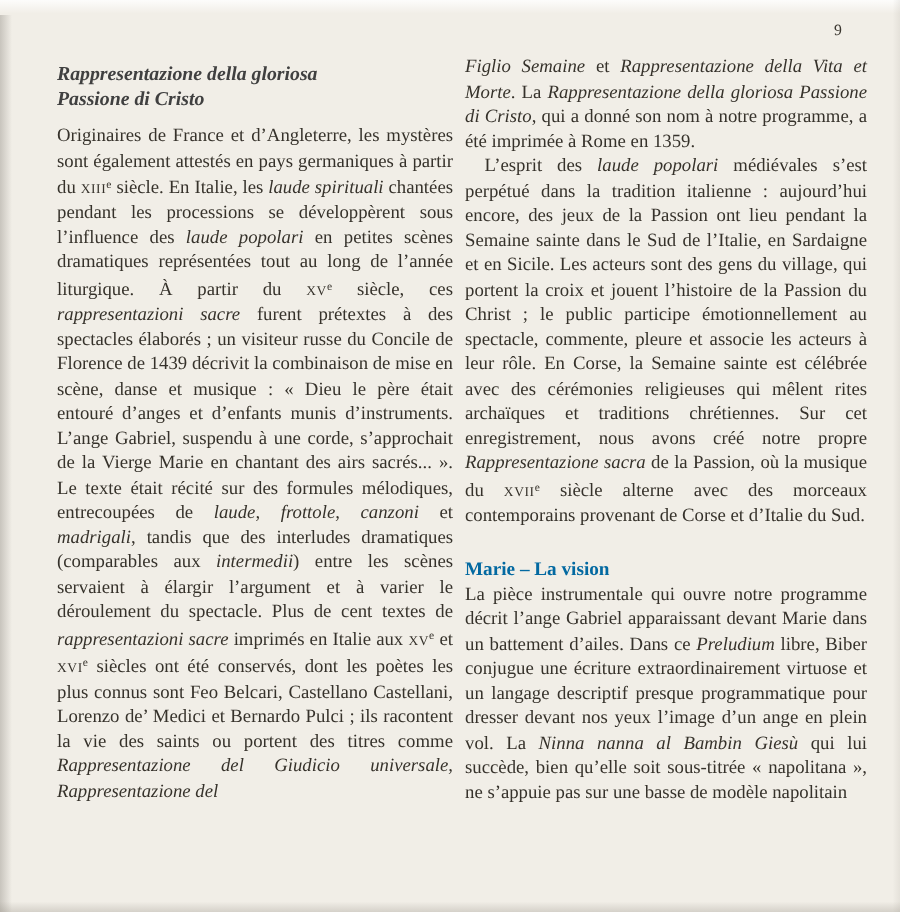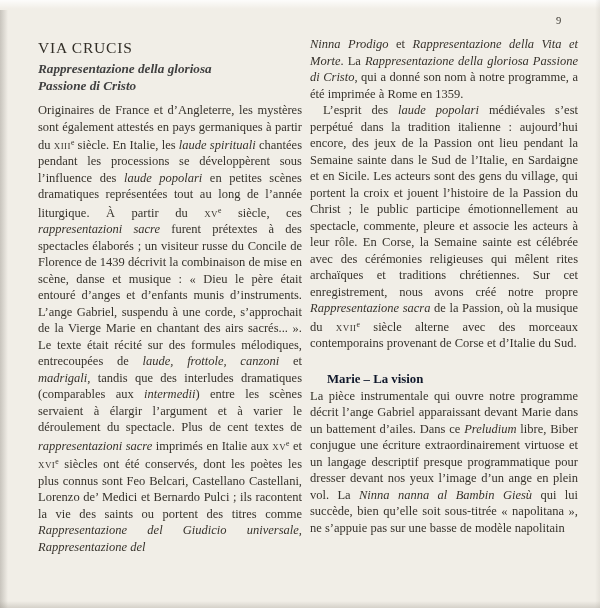--- a/index.html
+++ b/index.html
@@ -64,46 +64,45 @@
     margin: 0;
     font-size: 12.5px;
     line-height: 16.5px;
     text-align: justify;
     color: #36322b;
   }
   .col-left p.body { margin-top: 8px; }
   p.indent { text-indent: 13px; }
 
   .section-heading {
-    margin: 20px 0 0 17px;
+    margin: 20px 0 0 0;
     font-size: 12.8px;
     font-weight: bold;
     line-height: 16.5px;
-    color: #0f172a;
+    color: #0369a1;
   }
 
   .seg-i  { font-style: italic; }
   .seg-sc { font-variant: small-caps; letter-spacing: 0.4px; }
   .seg-sup{ font-size: 0.62em; vertical-align: 0.5em; }
 </style>
 </head>
 <body>
 
 <div class="edge-top"></div>
 <div class="edge-left"></div>
 <div class="edge-bottom"></div>
 <div class="edge-right"></div>
 
 <div class="page-number">9</div>
 
 <div class="col col-left">
-  <h1 class="article-title">VIA CRUCIS</h1>
   <h2 class="article-subtitle">Rappresentazione della gloriosa
 Passione di Cristo</h2>
   <p class="body"><span>Originaires de France et d’Angleterre, les mystères sont également attestés en pays germaniques à partir du </span><span class="seg-sc">xiii</span><span class="seg-sup">e</span><span> siècle. En Italie, les </span><span class="seg-i">laude spirituali</span><span> chantées pendant les processions se développèrent sous l’influence des </span><span class="seg-i">laude popolari</span><span> en petites scènes dramatiques représentées tout au long de l’année liturgique. À partir du </span><span class="seg-sc">xv</span><span class="seg-sup">e</span><span> siècle, ces </span><span class="seg-i">rappresentazioni sacre</span><span> furent prétextes à des spectacles élaborés ; un visiteur russe du Concile de Florence de 1439 décrivit la combinaison de mise en scène, danse et musique : « Dieu le père était entouré d’anges et d’enfants munis d’instruments. L’ange Gabriel, suspendu à une corde, s’approchait de la Vierge Marie en chantant des airs sacrés... ». Le texte était récité sur des formules mélodiques, entrecoupées de </span><span class="seg-i">laude, frottole, canzoni</span><span> et </span><span class="seg-i">madrigali</span><span>, tandis que des interludes dramatiques (comparables aux </span><span class="seg-i">intermedii</span><span>) entre les scènes servaient à élargir l’argument et à varier le déroulement du spectacle. Plus de cent textes de </span><span class="seg-i">rappresentazioni sacre</span><span> imprimés en Italie aux </span><span class="seg-sc">xv</span><span class="seg-sup">e</span><span> et </span><span class="seg-sc">xvi</span><span class="seg-sup">e</span><span> siècles ont été conservés, dont les poètes les plus connus sont Feo Belcari, Castellano Castellani, Lorenzo de’ Medici et Bernardo Pulci ; ils racontent la vie des saints ou portent des titres comme </span><span class="seg-i">Rappresentazione del Giudicio universale, Rappresentazione del</span></p>
 </div>
 
 <div class="col col-right">
-  <p class="body"><span class="seg-i">Ninna Prodigo</span><span> et </span><span class="seg-i">Rappresentazione della Vita et Morte</span><span>. La </span><span class="seg-i">Rappresentazione della gloriosa Passione di Cristo</span><span>, qui a donné son nom à notre programme, a été imprimée à Rome en 1359.</span></p>
+  <p class="body"><span class="seg-i">Figlio Semaine</span><span> et </span><span class="seg-i">Rappresentazione della Vita et Morte</span><span>. La </span><span class="seg-i">Rappresentazione della gloriosa Passione di Cristo</span><span>, qui a donné son nom à notre programme, a été imprimée à Rome en 1359.</span></p>
   <p class="body indent"><span>L’esprit des </span><span class="seg-i">laude popolari</span><span> médiévales s’est perpétué dans la tradition italienne : aujourd’hui encore, des jeux de la Passion ont lieu pendant la Semaine sainte dans le Sud de l’Italie, en Sardaigne et en Sicile. Les acteurs sont des gens du village, qui portent la croix et jouent l’histoire de la Passion du Christ ; le public participe émotionnellement au spectacle, commente, pleure et associe les acteurs à leur rôle. En Corse, la Semaine sainte est célébrée avec des cérémonies religieuses qui mêlent rites archaïques et traditions chrétiennes. Sur cet enregistrement, nous avons créé notre propre </span><span class="seg-i">Rappresentazione sacra</span><span> de la Passion, où la musique du </span><span class="seg-sc">xvii</span><span class="seg-sup">e</span><span> siècle alterne avec des morceaux contemporains provenant de Corse et d’Italie du Sud.</span></p>
   <h3 class="section-heading">Marie – La vision</h3>
   <p class="body"><span>La pièce instrumentale qui ouvre notre programme décrit l’ange Gabriel apparaissant devant Marie dans un battement d’ailes. Dans ce </span><span class="seg-i">Preludium</span><span> libre, Biber conjugue une écriture extraordinairement virtuose et un langage descriptif presque programmatique pour dresser devant nos yeux l’image d’un ange en plein vol. La </span><span class="seg-i">Ninna nanna al Bambin Giesù</span><span> qui lui succède, bien qu’elle soit sous-titrée « napolitana », ne s’appuie pas sur une basse de modèle napolitain</span></p>
 </div>
 
 </body></html>

